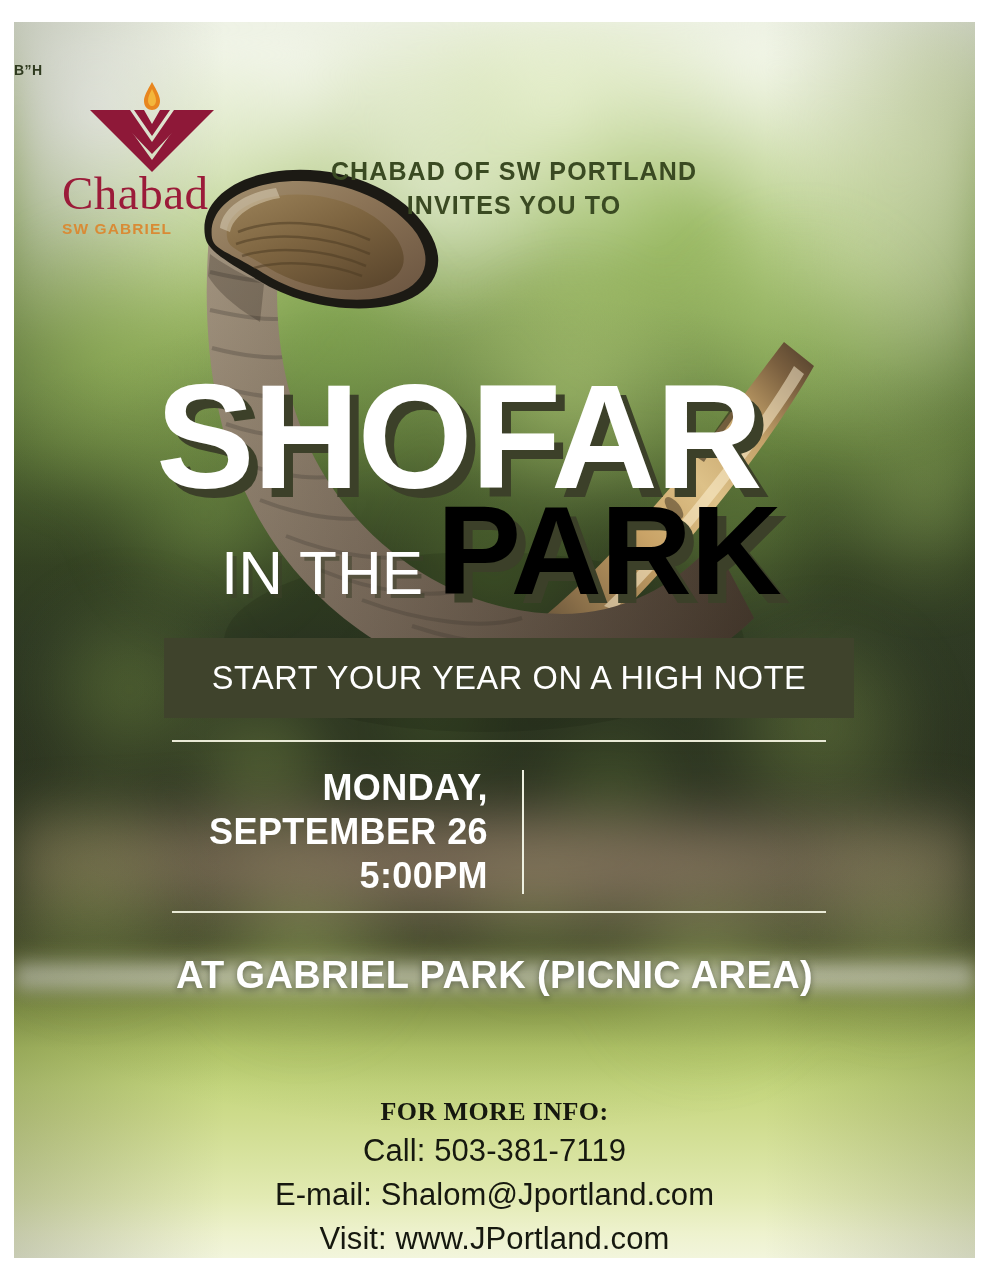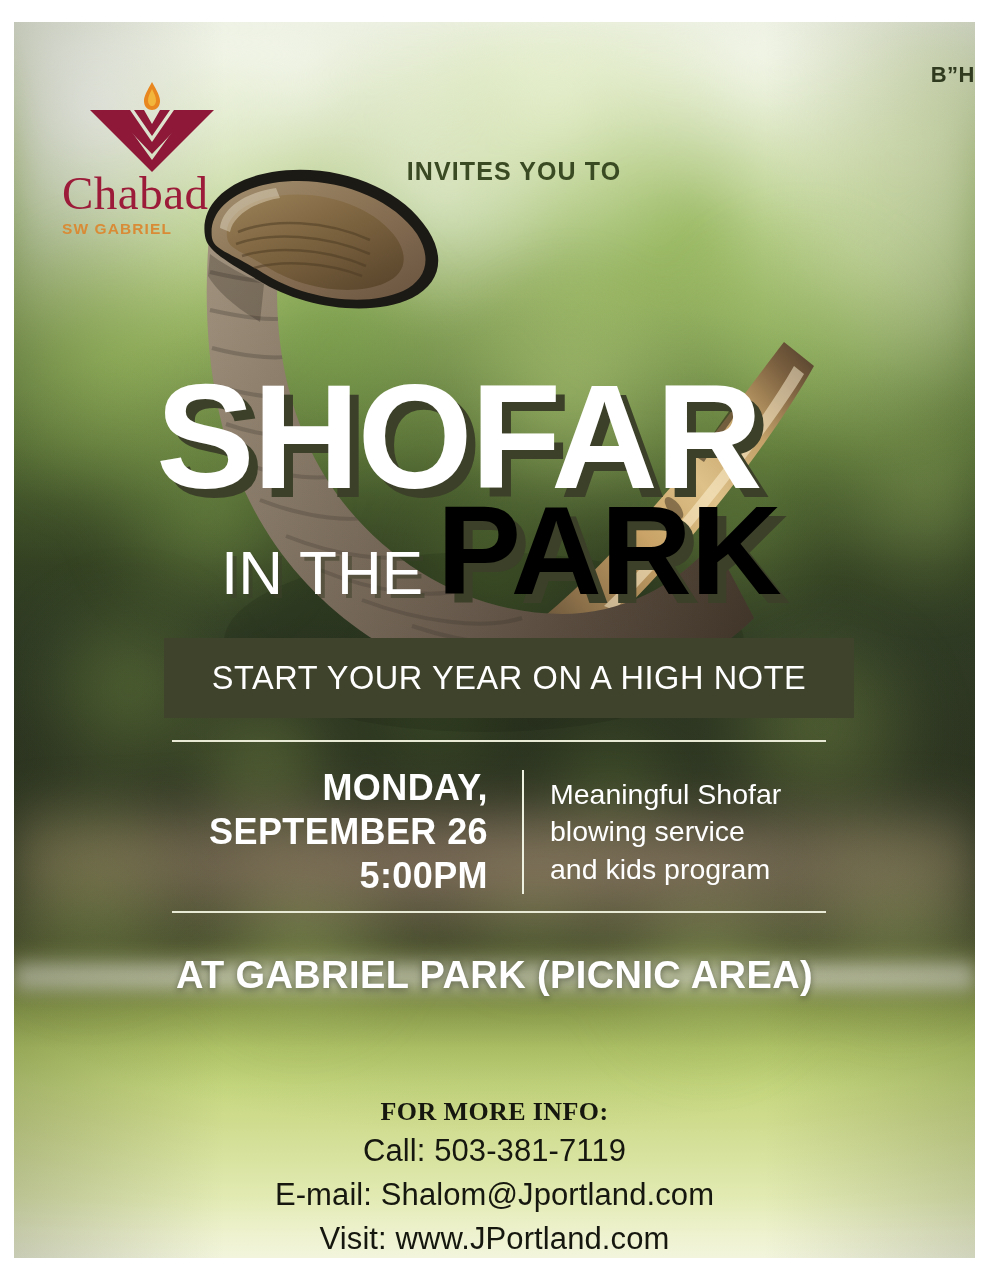--- a/index.html
+++ b/index.html
@@ -157,22 +157,22 @@
   .content {
     position: absolute;
     inset: 0;
   }
 
   
   #bh {
     position: absolute;
     left: 0; right: 0;
     top: 40px;
-    text-align: right;
-    font-size: 22px;
+    text-align: left;
+    font-size: 14px;
     font-weight: 700;
     letter-spacing: .5px;
     color: #2f3a1f;
   }
 
   
   #logo {
     position: absolute;
     left: 48px;
     top: 58px;
@@ -505,20 +505,21 @@
 
           <path d="M24,30 L44,30 L66,62 L88,30 L108,30 L66,74 Z" fill="#8e1838"></path>
 
           <path d="M48,30 L58,30 L66,44 L74,30 L84,30 L66,56 Z" fill="#8e1838"></path>
         </svg>
         <span class="wordmark">Chabad</span>
         <span class="sub">SW GABRIEL</span>
       </div>
 
       <div id="invite">
+        <div>CHABAD OF SW PORTLAND</div>
         <div>INVITES YOU TO</div>
       </div>
 
       <div id="title">
         <div class="title-shofar">SHOFAR</div>
         <div class="title-row2">
           <span class="title-inthe">IN THE</span>
           <span class="title-park">PARK</span>
         </div>
       </div>
@@ -529,25 +530,20 @@
 
       <div class="hrule" id="rule-top"></div>
 
       <div id="details">
         <div id="date-col">
           <div class="line">MONDAY,</div>
           <div class="line">SEPTEMBER 26</div>
           <div class="line">5:00PM</div>
         </div>
         <div id="vrule"></div>
-        <div id="desc-col">
-          <div class="line">Meaningful Shofar</div>
-          <div class="line">blowing service</div>
-          <div class="line">and kids program</div>
-        </div>
       </div>
 
       <div class="hrule" id="rule-bottom"></div>
 
       <div id="venue">AT GABRIEL PARK (PICNIC AREA)</div>
 
       <div id="contact">
         <div class="heading">FOR MORE INFO:</div>
         <div class="line">Call: 503-381-7119</div>
         <div class="line">E-mail: Shalom@Jportland.com</div>

